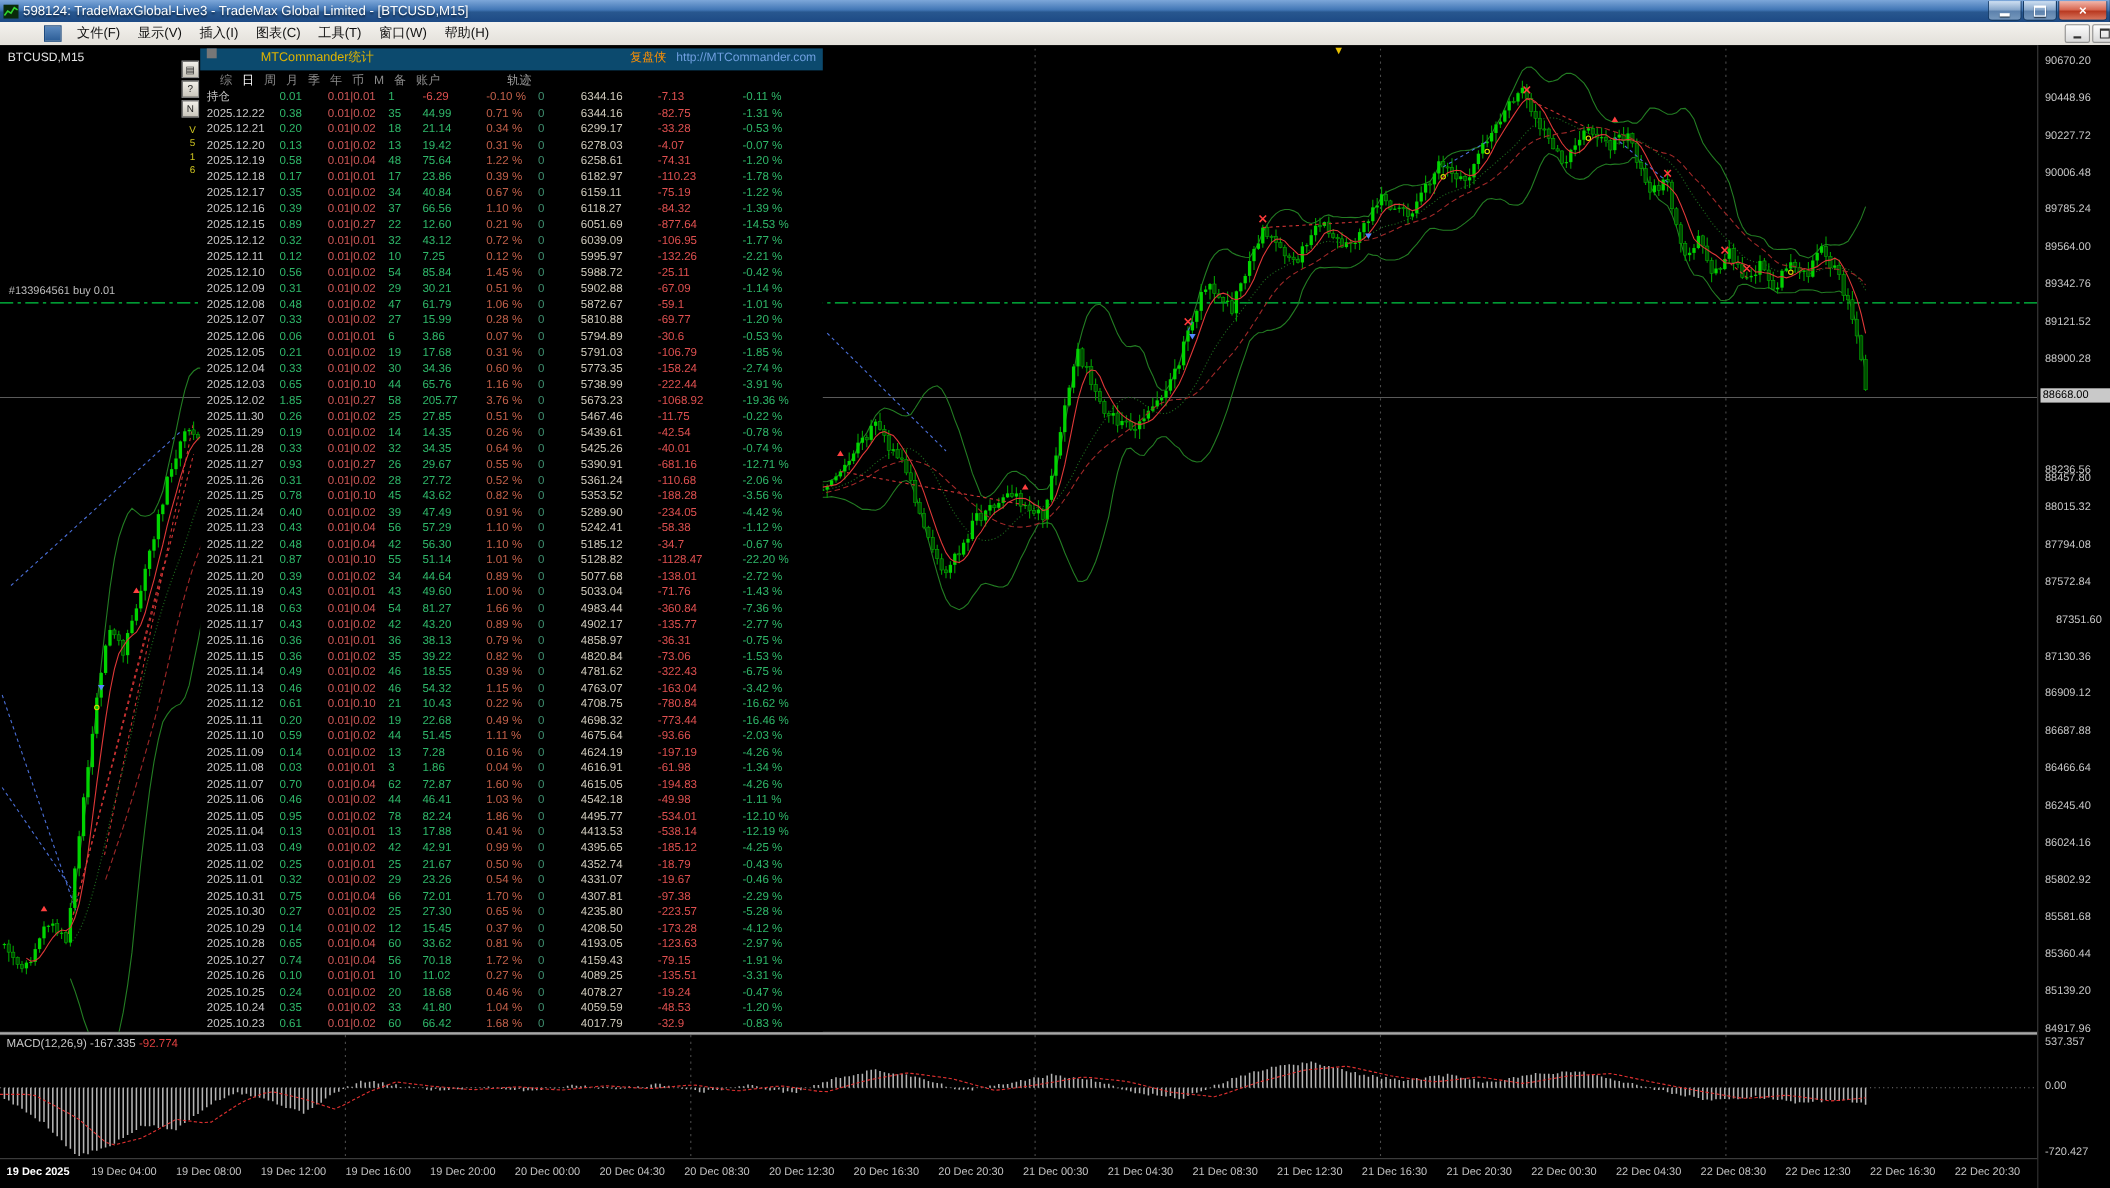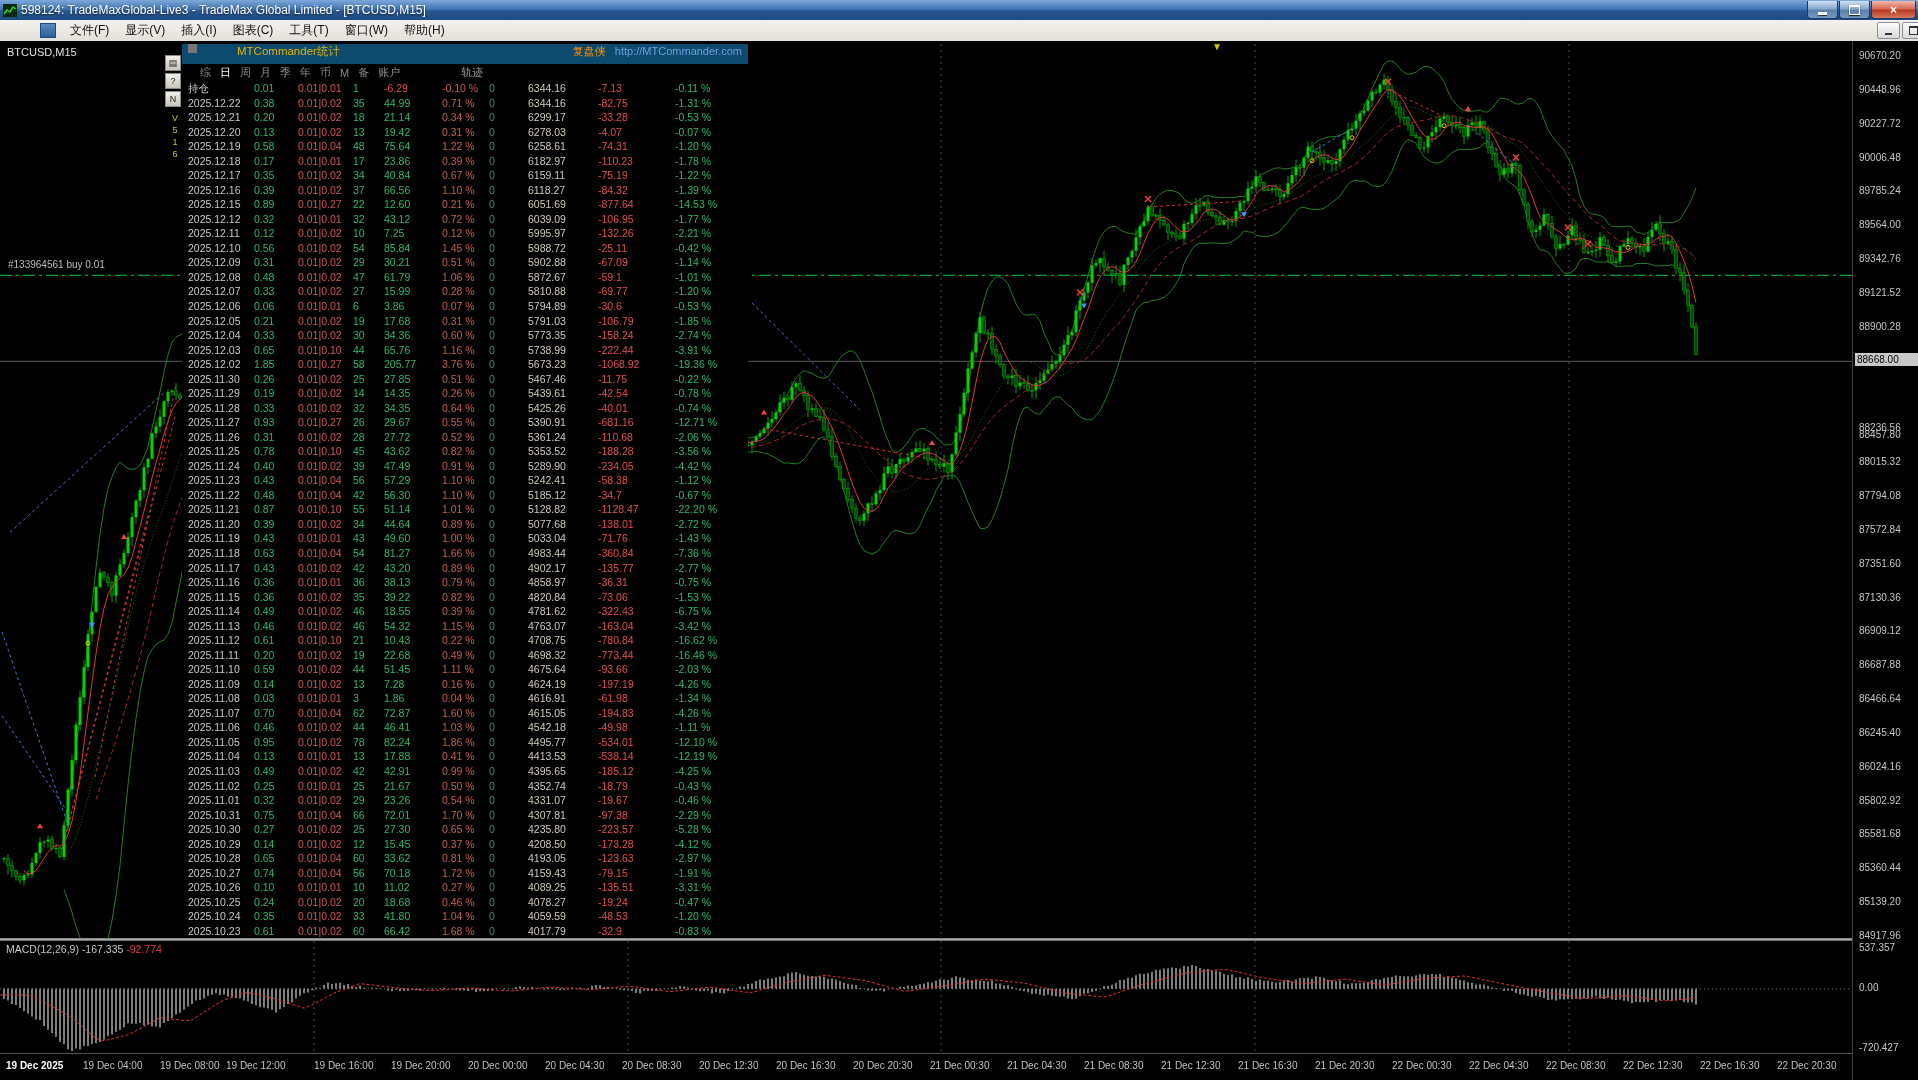--- a/index.html
+++ b/index.html
@@ -2226,42 +2226,42 @@
         <div class="pl" style="top: 178.23px;">89564.00</div>
         <div class="pl" style="top: 212.076px;">89342.76</div>
         <div class="pl" style="top: 245.922px;">89121.52</div>
         <div class="pl" style="top: 279.768px;">88900.28</div>
         <div class="pl" style="top: 313.614px;">88679.04</div>
         <div class="pl" style="top: 347.46px; margin-top: 41px;">88457.80</div>
         <div class="pl" style="top: 381.306px;">88236.56</div>
         <div class="pl" style="top: 415.152px;">88015.32</div>
         <div class="pl" style="top: 448.998px;">87794.08</div>
         <div class="pl" style="top: 482.844px;">87572.84</div>
-        <div class="pl" style="top: 516.69px;">87351.60</div>
+        <div class="pl" style="top: 516.69px; margin-left: 10px;">87351.60</div>
         <div class="pl" style="top: 550.536px;">87130.36</div>
         <div class="pl" style="top: 584.382px;">86909.12</div>
         <div class="pl" style="top: 618.228px;">86687.88</div>
         <div class="pl" style="top: 652.074px;">86466.64</div>
         <div class="pl" style="top: 685.92px;">86245.40</div>
         <div class="pl" style="top: 719.766px;">86024.16</div>
         <div class="pl" style="top: 753.612px;">85802.92</div>
         <div class="pl" style="top: 787.458px;">85581.68</div>
         <div class="pl" style="top: 821.304px;">85360.44</div>
         <div class="pl" style="top: 855.15px;">85139.20</div>
         <div class="pl" style="top: 888.996px;">84917.96</div>
         <div class="cur" style="top: 312px;">88668.00</div>
         <div class="pl" style="top: 901px;">537.357</div>
         <div class="pl" style="top: 941px;">0.00</div>
         <div class="pl" style="top: 1001px;">-720.427</div>
       </div>
     <div class="time-axis" id="time-axis">
         <span class="tl first" style="left: 6px;">19 Dec 2025</span>
         <span class="tl" style="left: 83px;">19 Dec 04:00</span>
         <span class="tl" style="left: 160px;">19 Dec 08:00</span>
-        <span class="tl" style="left: 226px;">19 Dec 12:00</span>
+        <span class="tl" style="left: 237px;">19 Dec 12:00</span>
         <span class="tl" style="left: 314px;">19 Dec 16:00</span>
         <span class="tl" style="left: 391px;">19 Dec 20:00</span>
         <span class="tl" style="left: 468px;">20 Dec 00:00</span>
         <span class="tl" style="left: 545px;">20 Dec 04:30</span>
         <span class="tl" style="left: 622px;">20 Dec 08:30</span>
         <span class="tl" style="left: 699px;">20 Dec 12:30</span>
         <span class="tl" style="left: 776px;">20 Dec 16:30</span>
         <span class="tl" style="left: 853px;">20 Dec 20:30</span>
         <span class="tl" style="left: 930px;">21 Dec 00:30</span>
         <span class="tl" style="left: 1007px;">21 Dec 04:30</span>

